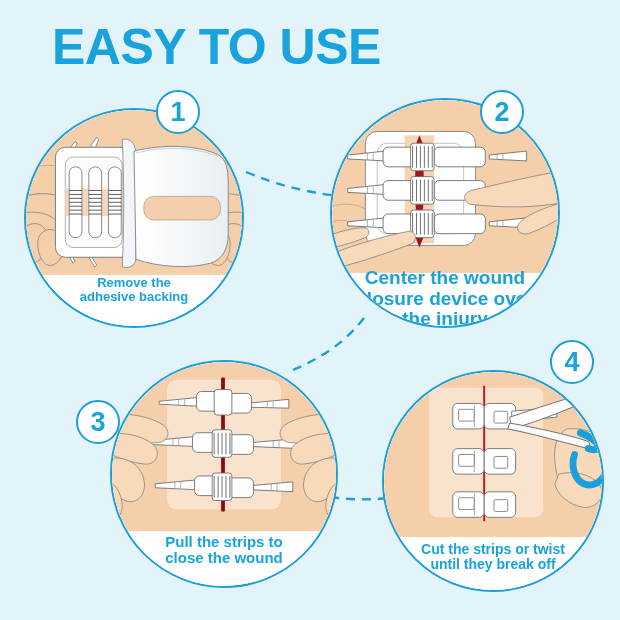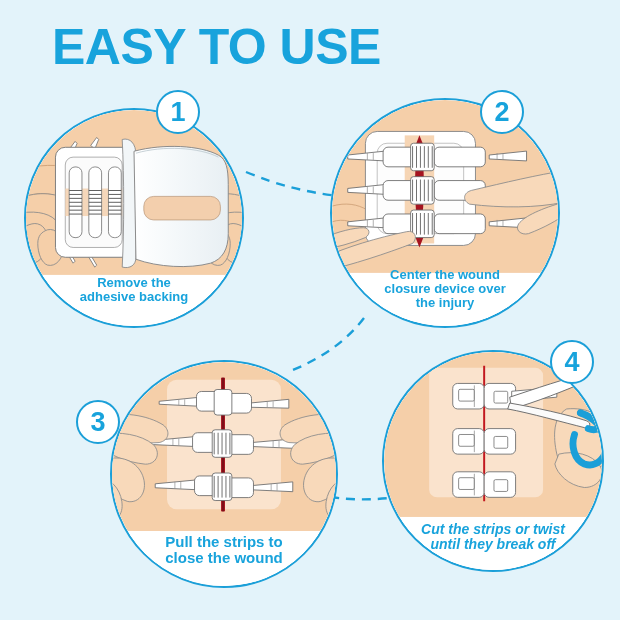--- a/index.html
+++ b/index.html
@@ -77,29 +77,29 @@
     display: flex;
     align-items: center;
     justify-content: center;
     z-index: 10;
     line-height: 1;
   }
   
   #panel-1 { left: 24px;  top: 108px; width: 220px; height: 220px; }
   #panel-2 { left: 330px; top: 98px;  width: 230px; height: 230px; }
   #panel-3 { left: 110px; top: 360px; width: 228px; height: 228px; }
-  #panel-4 { left: 382px; top: 350px; width: 222px; height: 222px; font-style: italic; }
+  #panel-4 { left: 382px; top: 370px; width: 222px; height: 222px; }
 
   #badge-1 { left: 156px; top: 90px; }
   #badge-2 { left: 480px; top: 90px; }
   #badge-3 { left: 76px;  top: 400px; }
   #badge-4 { left: 550px; top: 340px; }
 
   #cap-1 { top: 166px; font-size: 13px; }
-  #cap-2 { top: 168px; font-size: 13px; }
+  #cap-2 { top: 168px; font-size: 19px; }
   #cap-3 { top: 172px; font-size: 15px; }
   #cap-4 { top: 170px; font-size: 14px; }
 </style>
 </head>
 <body>
 
 <div id="stage">
 
   <div id="title">EASY TO USE</div>
 

